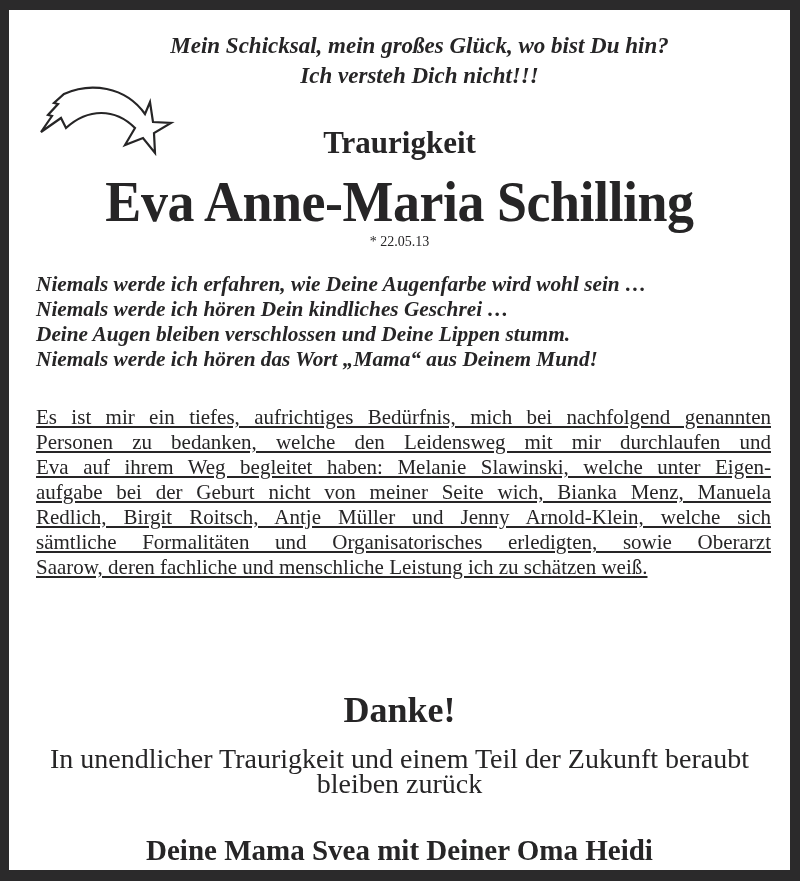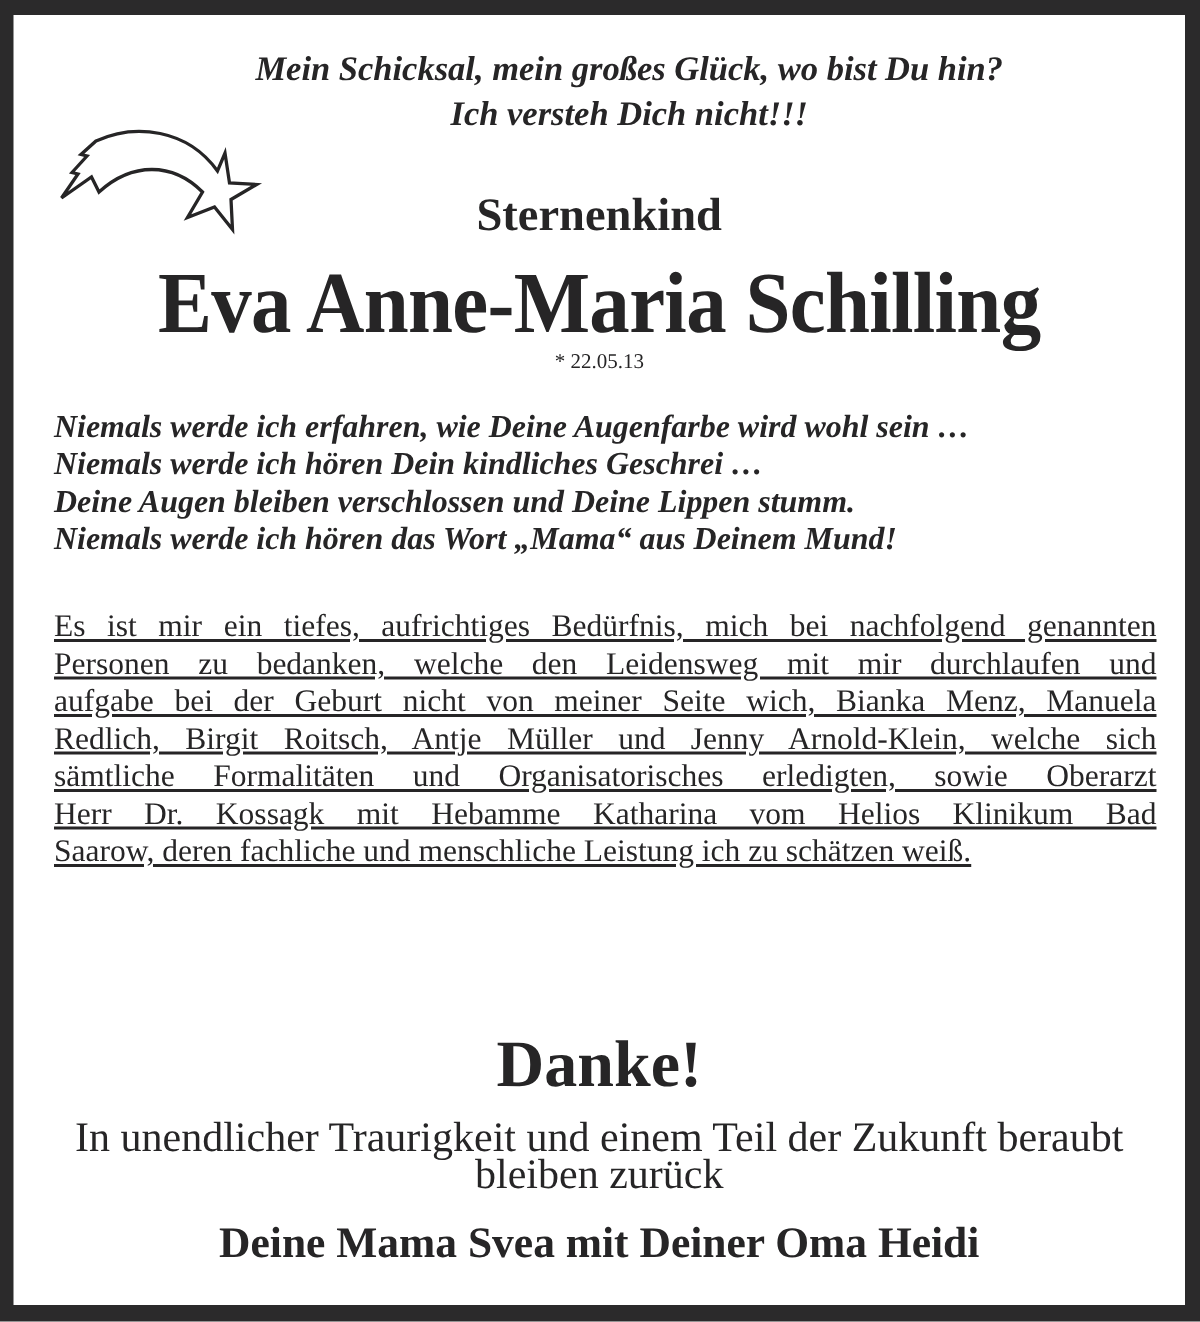--- a/index.html
+++ b/index.html
@@ -69,21 +69,21 @@
       text-align: justify;
       text-align-last: justify;
       white-space: nowrap;
       text-decoration: underline;
     }
     .body-text .ln.last {
       text-align-last: left;
     }
     .thanks {
       font-weight: bold;
-      font-size: 44px;
+      font-size: 36px;
       line-height: 40px;
     }
     .closing {
       font-size: 28px;
       line-height: 25px;
     }
     .signature {
       font-weight: bold;
       font-size: 29px;
       line-height: 34px;
@@ -108,45 +108,45 @@
   <svg class="abs star" viewBox="0 0 135 90">
     <path d="M 1 52
              L 12 36 L 8 35 L 18 24 L 14 23 L 24 14
              C 50 2, 85 6, 105 34
              L 110 22 L 113 42 L 131 43 L 114 53
              L 115 73 L 103 58 L 85 65 L 95 48
              C 75 28, 48 28, 26 48
              L 21 38 Z" fill="none" stroke="#262526" stroke-width="2.2" stroke-linejoin="miter"></path>
   </svg>
 
-  <div class="abs center subtitle" style="top:116px;">Sternenkind</div>
+  <div class="abs center subtitle" style="top:116px;">Traurigkeit</div>
 
   <div class="abs center name" style="top:161px;">Eva Anne-Maria Schilling</div>
 
   <div class="abs center date" style="top:221px;">* 22.05.13</div>
 
   <div class="abs poem" style="top:262px;">
     <div>Niemals werde ich erfahren, wie Deine Augenfarbe wird wohl sein …</div>
     <div>Niemals werde ich hören Dein kindliches Geschrei …</div>
     <div>Deine Augen bleiben verschlossen und Deine Lippen stumm.</div>
     <div>Niemals werde ich hören das Wort „Mama“ aus Deinem Mund!</div>
   </div>
 
   <div class="abs body-text" style="top:395px;">
     <div class="ln">Es ist mir ein tiefes, aufrichtiges Bedürfnis, mich bei nachfolgend genannten</div>
     <div class="ln">Personen zu bedanken, welche den Leidensweg mit mir durchlaufen und</div>
+    <div class="ln">Eva auf ihrem Weg begleitet haben: Melanie Slawinski, welche unter Eigen-</div>
     <div class="ln">aufgabe bei der Geburt nicht von meiner Seite wich, Bianka Menz, Manuela</div>
     <div class="ln">Redlich, Birgit Roitsch, Antje Müller und Jenny Arnold-Klein, welche sich</div>
     <div class="ln">sämtliche Formalitäten und Organisatorisches erledigten, sowie Oberarzt</div>
-    <div class="ln">Herr Dr. Kossagk mit Hebamme Katharina vom Helios Klinikum Bad</div>
     <div class="ln last">Saarow, deren fachliche und menschliche Leistung ich zu schätzen weiß.</div>
   </div>
 
   <div class="abs center thanks" style="top:680px;">Danke!</div>
 
   <div class="abs center closing" style="top:736px;">
     <div>In unendlicher Traurigkeit und einem Teil der Zukunft beraubt</div>
     <div>bleiben zurück</div>
   </div>
 
-  <div class="abs center signature" style="top:802px;">Deine Mama Svea mit Deiner Oma Heidi</div>
+  <div class="abs center signature" style="top:823px;">Deine Mama Svea mit Deiner Oma Heidi</div>
 
 </div>
 
 </body></html>

